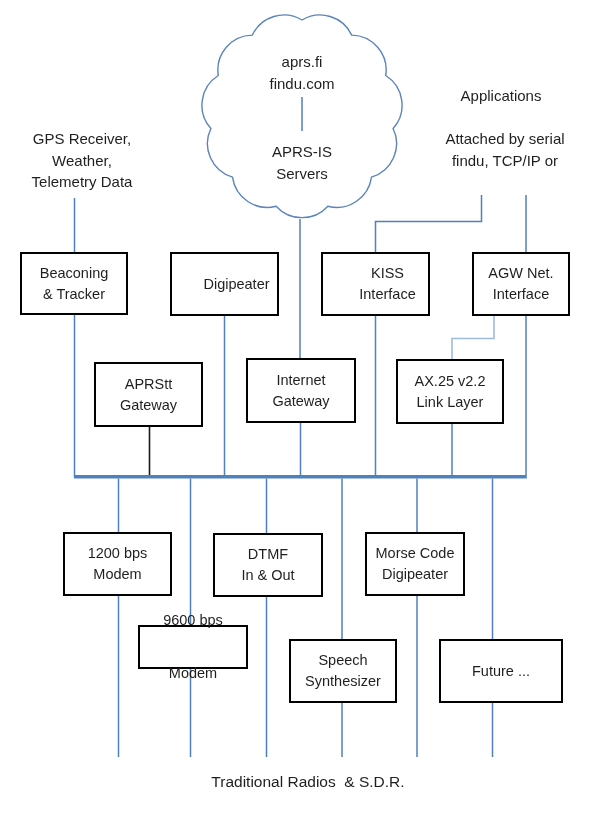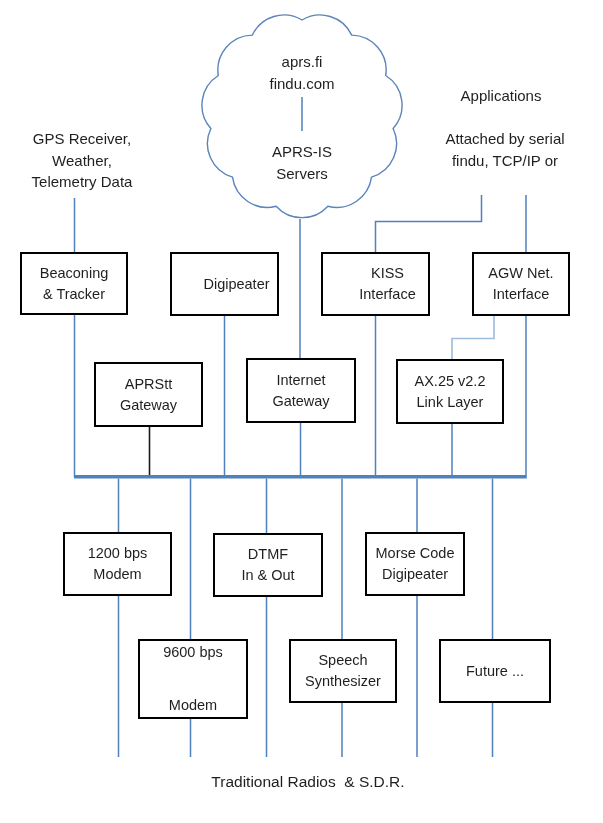--- a/index.html
+++ b/index.html
@@ -134,27 +134,27 @@
   </div>
   <div class="box" style="left:213px;top:533px;width:110px;height:64px;">
     <span>DTMF</span>
     <span>In &amp; Out</span>
   </div>
   <div class="box" style="left:365px;top:532px;width:100px;height:64px;">
     <span>Morse Code</span>
     <span>Digipeater</span>
   </div>
 
-  <div class="box" style="left:138px;top:639px;width:110px;height:80px;gap:32px;">
+  <div class="box" style="left:138px;top:625px;width:110px;height:44px;gap:32px;">
     <span>9600 bps</span>
     <span>Modem</span>
   </div>
   <div class="box" style="left:289px;top:639px;width:108px;height:64px;">
     <span>Speech</span>
     <span>Synthesizer</span>
   </div>
-  <div class="box" style="left:439px;top:639px;width:112px;height:64px;">
+  <div class="box" style="left:439px;top:639px;width:124px;height:64px;">
     <span>Future ...</span>
   </div>
 
   <div class="note bottom" style="left:8px;top:771px;width:600px;">Traditional Radios  &amp; S.D.R.</div>
 
 </div>
 
 </body></html>

